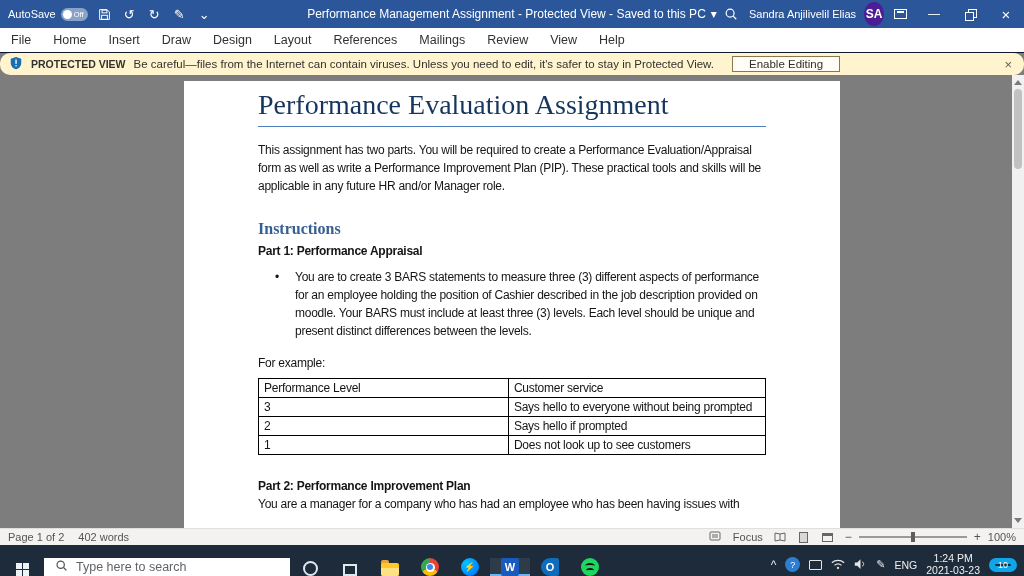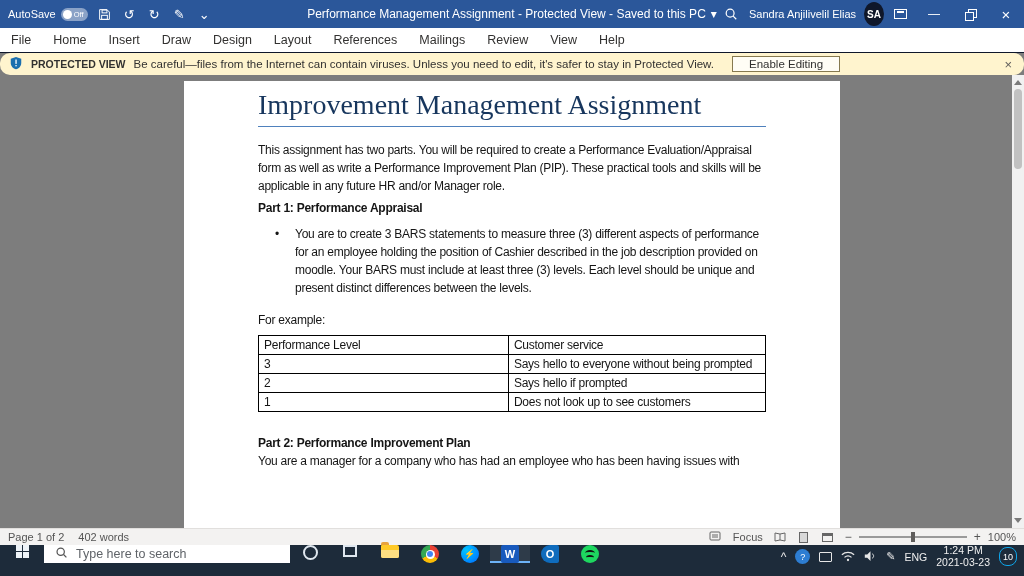--- a/index.html
+++ b/index.html
@@ -10,21 +10,21 @@
   .titlebar { flex:0 0 28px; background:#2B579A; color:#fff; display:flex; align-items:center; position:relative; }
   .tb-left { display:flex; align-items:center; gap:8px; padding-left:8px; font-size:11px; z-index:2; }
   .autosave { display:flex; align-items:center; gap:5px; }
   .toggle { width:27px; height:13px; border-radius:7px; background:rgba(255,255,255,.45); display:flex; align-items:center; padding:0 2px; }
   .toggle .knob { width:9px; height:9px; border-radius:50%; background:#fff; }
   .toggle .state { font-size:7.5px; margin-left:2px; color:#fff; }
   .tb-icon { width:17px; height:18px; display:flex; align-items:center; justify-content:center; font-size:13px; color:#fff; }
   .tb-title { position:absolute; left:0; right:0; top:0; height:28px; display:flex; align-items:center; justify-content:center; gap:5px; font-size:12px; pointer-events:none; z-index:1; }
   .tb-right { margin-left:auto; display:flex; align-items:center; height:100%; z-index:2; }
   .user-name { font-size:11px; margin:0 8px 0 10px; }
-  .avatar { width:20px; height:24px; border-radius:50%; background:#0f172a; color:#fff; font-size:10px; font-weight:bold; display:flex; align-items:center; justify-content:center; }
+  .avatar { width:20px; height:24px; border-radius:50%; background:#4c1d95; color:#fff; font-size:12px; font-weight:bold; display:flex; align-items:center; justify-content:center; }
   .ribbon-opts { width:32px; height:100%; display:flex; align-items:center; justify-content:center; }
   .ribbon-opts .box { width:13px; height:10px; border:1px solid #fff; position:relative; }
   .ribbon-opts .box::after { content:""; position:absolute; left:2px; top:1px; right:2px; height:2px; background:#fff; }
   .win-btn { width:36px; height:100%; display:flex; align-items:center; justify-content:center; font-size:12px; }
   .restore-glyph { position:relative; width:11px; height:11px; }
   .restore-glyph::before { content:""; position:absolute; top:0; left:3px; width:7px; height:7px; border:1px solid #fff; }
   .restore-glyph::after { content:""; position:absolute; top:3px; left:0; width:7px; height:7px; border:1px solid #fff; background:#2B579A; }
 
   
   .menubar { flex:0 0 25px; background:#fff; border-bottom:1px solid #0f172a; display:flex; align-items:center; font-size:12.5px; color:#323130; }
@@ -69,21 +69,21 @@
   .focus-btn { display:flex; align-items:center; gap:12px; }
   .vbtn { width:14px; height:13px; display:flex; align-items:center; justify-content:center; }
   .v-print { width:9px; height:11px; border:1px solid #666; background:#d8d8d8; }
   .v-web { width:11px; height:9px; border:1px solid #666; border-top-width:3px; }
   .zoom { display:flex; align-items:center; gap:7px; }
   .ztrack { width:108px; height:2px; background:#9a9a9a; position:relative; }
   .zhandle { position:absolute; left:52px; top:-4px; width:4px; height:10px; background:#605e5c; }
   .zsign { font-size:12px; color:#555; }
 
   
-  .taskbar { flex:0 0 31px; background:#1d2b3a; display:flex; align-items:flex-start; color:#fff; }
+  .taskbar { flex:0 0 31px; background:#1d2b3a; display:flex; align-items:flex-end; color:#fff; }
   .start { width:44px; display:flex; align-items:center; justify-content:center; }
   .winlogo { display:grid; grid-template-columns:6px 6px; grid-template-rows:6px 6px; gap:1px; }
   .winlogo span { background:#eef3f8; }
   .tsearch { width:246px; background:#fff; display:flex; align-items:center; gap:8px; padding-left:11px; }
   .tsearch input { border:none; outline:none; background:transparent; font-size:12.5px; color:#333; width:195px; font-family:"Liberation Sans", sans-serif; }
   .tsearch input::placeholder { color:#5f6368; }
   .ticon { width:40px; display:flex; align-items:center; justify-content:center; }
   .ticon.active { background:rgba(255,255,255,.08); box-shadow:inset 0 -2px 0 #6cb2f7; }
   .cortana { width:15px; height:15px; border:2px solid #dfe7ef; border-radius:50%; }
   .tview { width:14px; height:12px; border:2px solid #dfe7ef; }
@@ -101,21 +101,21 @@
   .spot::before { content:""; position:absolute; left:4px; right:4px; top:5px; height:4px; border-top:2px solid #121212; border-radius:50%; }
   .spot::after { content:""; position:absolute; left:5px; right:5px; top:10px; height:3px; border-top:2px solid #121212; border-radius:50%; }
 
   .tray { margin-left:auto; display:flex; align-items:center; gap:9px; padding-right:7px; }
   .chev { font-size:12px; color:#e6e6e6; }
   .helpc { width:15px; height:15px; border-radius:50%; background:#2D7DD2; color:#fff; font-size:9px; display:flex; align-items:center; justify-content:center; }
   .disp { width:13px; height:10px; border:1.5px solid #e6e6e6; border-radius:1px; }
   .penglyph { font-size:11px; color:#e6e6e6; }
   .lang { font-size:10.5px; color:#f0f0f0; }
   .clock { text-align:center; font-size:10.5px; line-height:11.5px; color:#f0f0f0; }
-  .badge { min-width:16px; height:19px; border:1px solid #0ea5e9; border-radius:8px; font-size:9px; display:flex; align-items:center; justify-content:center; padding:0 3px; color:#fff; }
+  .badge { min-width:16px; height:14px; border:6px solid #0ea5e9; border-radius:8px; font-size:9px; display:flex; align-items:center; justify-content:center; padding:0 3px; color:#fff; }
 </style>
 </head>
 <body>
 
 <div class="screen">
 
   <div class="titlebar">
     <div class="tb-left">
       <div class="autosave">
         <span>AutoSave</span>
@@ -185,23 +185,24 @@
       </svg>
     </span>
     <span class="pv-label">PROTECTED VIEW</span>
     <span>Be careful—files from the Internet can contain viruses. Unless you need to edit, it's safer to stay in Protected View.</span>
     <button class="pv-btn">Enable Editing</button>
     <span class="pv-close">×</span>
   </div>
 
   <div class="doc-area">
     <div class="page">
-      <div class="doc-title">Improvement Management Assignment</div>
+      <div class="doc-title">Performance Evaluation Assignment</div>
       <div class="doc-body">
         <p class="doc-intro">This assignment has two parts.  You will be required to create a Performance Evaluation/Appraisal form as well as write a Performance Improvement Plan (PIP). These practical tools and skills will be applicable in any future HR and/or Manager role.</p>
+        <div class="doc-h1">Instructions</div>
         <div class="doc-part">Part 1: Performance Appraisal</div>
         <ul class="bullets">
           <li>You are to create 3 BARS statements to measure three (3) different aspects of performance for an employee holding the position of Cashier described in the job description provided on moodle.  Your BARS must include at least three (3) levels.  Each level should be unique and present distinct differences between the levels.</li>
         </ul>
         <p class="example">For example:</p>
         <table class="doc-table">
           <tbody>
             <tr>
               <td class="c1">Performance Level</td>
               <td>Customer service</td>

